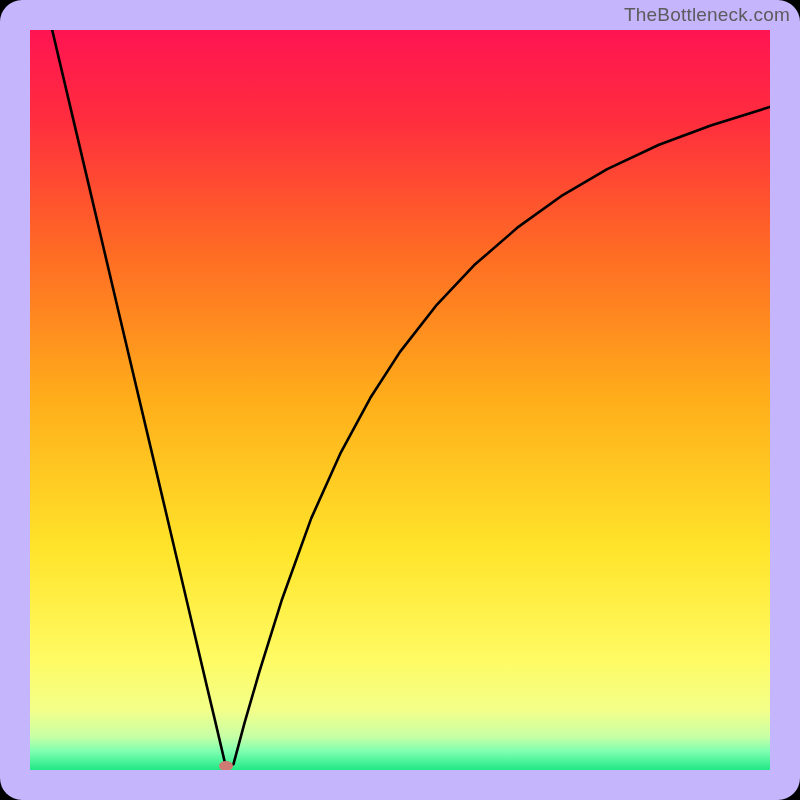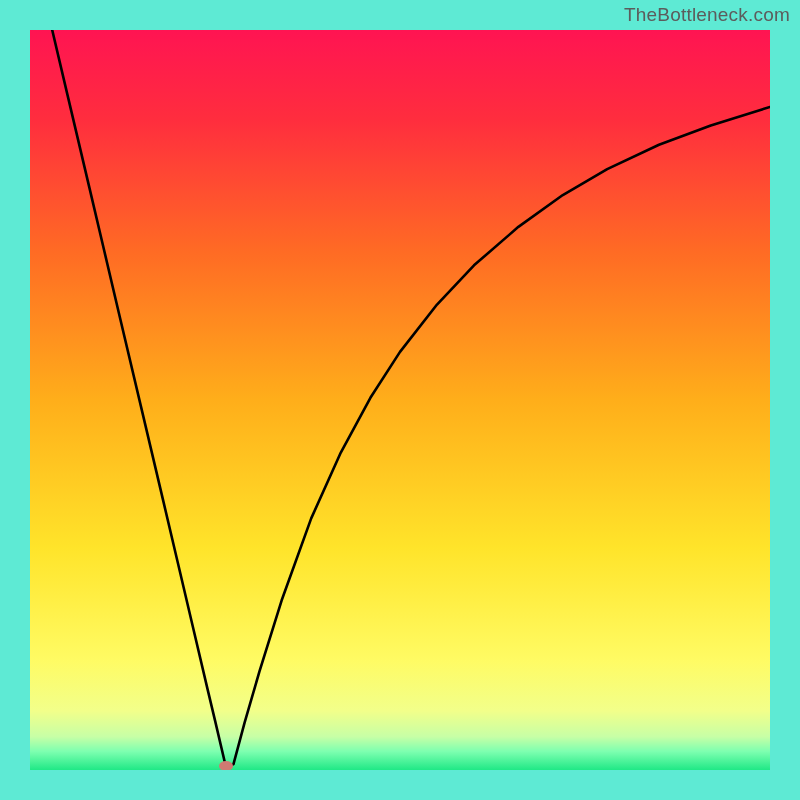--- a/index.html
+++ b/index.html
@@ -8,21 +8,22 @@
     width: 800px;
     height: 800px;
     overflow: hidden;
     background: #000;
     font-family: Arial, Helvetica, sans-serif;
   }
   .frame {
     position: relative;
     width: 800px;
     height: 800px;
-    background: #5eead4;
+    background: #c4b5fd;
+    border-radius: 22px;
   }
   .plot {
     position: absolute;
     left: 30px;
     top: 30px;
     width: 740px;
     height: 740px;
     overflow: hidden;
   }
   .gradient {

